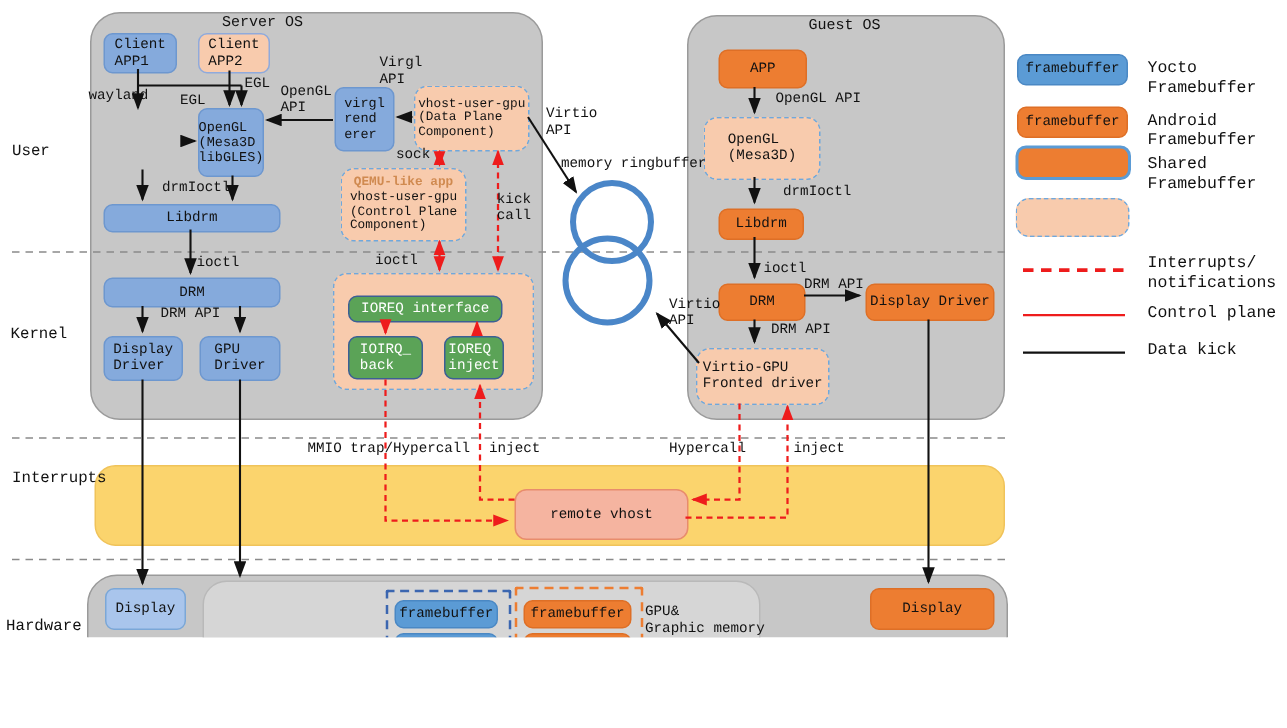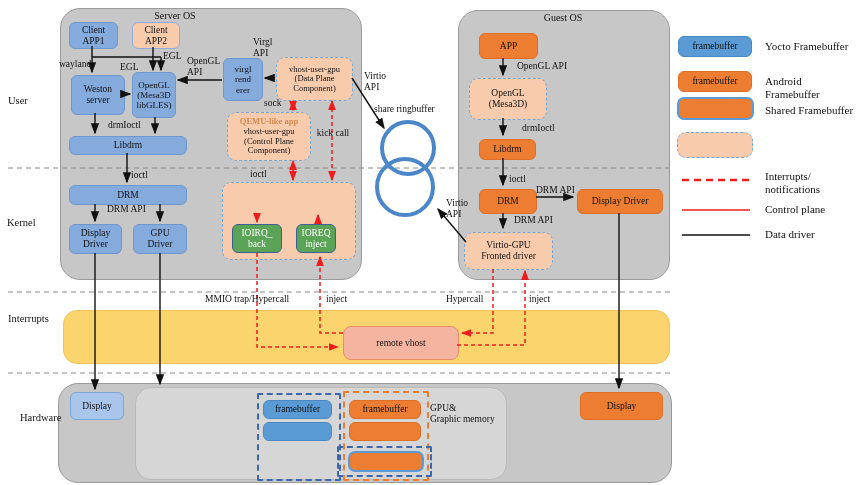--- a/index.html
+++ b/index.html
@@ -1,22 +1,22 @@
 <!DOCTYPE html>
 <html><head>
 <meta charset="utf-8">
 <style>
   html,body{margin:0;padding:0;background:#fff}
-  .stage{position:relative;width:858px;height:485px;background:#ffffff;
-         font-family:Liberation Serif, serif;color:#111;overflow:hidden}
+  .stage{position:relative;width:858px;height:425px;background:#ffffff;
+         font-family:Liberation Mono, monospace;color:#111;overflow:hidden}
   .os{position:absolute;background:#c7c7c7;border:1px solid #9a9a9a;border-radius:20px}
   .inner-hw{position:absolute;background:#d6d6d6;border:1px solid #b9b9b9;border-radius:16px}
   .band{position:absolute;background:#fbd46d;border:1px solid #f0c35a;border-radius:14px}
   .box{position:absolute;display:flex;align-items:center;justify-content:center;
-       text-align:center;white-space:pre-line;line-height:1.12;border-radius:6px;font-size:9.5px}
+       white-space:pre-line;line-height:1.12;border-radius:6px;font-size:9.5px}
   .b-blue{background:#85aadc;border:1px solid #6d97cf}
   .b-lblue{background:#a9c5ec;border:1px solid #7ba7d7}
   .b-fbblue{background:#5b9bd5;border:1px solid #4a88c4}
   .b-orange{background:#ed7d31;border:1px solid #de6f26}
   .b-peach{background:#f8cbad;border:1.5px dashed #6fa8dc;border-radius:9px}
   .b-peach-solid{background:#f8cbad;border:1px solid #8faadc}
   .b-green{background:#5ba357;border:1.5px solid #3c5f94;color:#fff}
   .b-salmon{background:#f5b4a0;border:1px solid #e88c6c;border-radius:8px}
   .b-shared{background:#ed7d31;border:2.5px solid #5b9bd5;border-radius:7px}
   .dash-blue{position:absolute;border:2px dashed #3b66b0}
@@ -40,28 +40,26 @@
   <div class="band" style="left:63px;top:310px;width:605px;height:52px"></div>
   <div class="os" style="left:58px;top:383px;width:612px;height:98px"></div>
   <div class="inner-hw" style="left:135px;top:387px;width:370px;height:91px"></div>
 
   <div class="os-title" style="left:135px;top:10px;width:80px">Server OS</div>
   <div class="os-title" style="left:533px;top:12px;width:60px">Guest OS</div>
 
   <div class="layer-lbl" style="left:8px;top:95px">User</div>
   <div class="layer-lbl" style="left:7px;top:217px">Kernel</div>
   <div class="layer-lbl" style="left:8px;top:313px">Interrupts</div>
-  <div class="layer-lbl" style="left:20px;top:412px">Hardware</div>
+  <div class="layer-lbl" style="left:4px;top:412px">Hardware</div>
 
   <div class="box b-blue" style="left:69px;top:22px;width:47px;height:25px">Client
 APP1</div>
   <div class="box b-peach-solid" style="left:132px;top:22px;width:46px;height:25px">Client
 APP2</div>
-  <div class="box b-blue" style="left:71px;top:75px;width:52px;height:38px">Weston
-server</div>
   <div class="box b-blue" style="left:132px;top:72px;width:42px;height:44px;font-size:9px">OpenGL
 (Mesa3D
 libGLES)</div>
   <div class="box b-blue" style="left:69px;top:136px;width:116px;height:17px">Libdrm</div>
   <div class="box b-blue" style="left:69px;top:185px;width:116px;height:18px">DRM</div>
   <div class="box b-blue" style="left:69px;top:224px;width:51px;height:28px">Display
 Driver</div>
   <div class="box b-blue" style="left:133px;top:224px;width:52px;height:28px">GPU
 Driver</div>
   <div class="box b-blue" style="left:223px;top:58px;width:38px;height:41px;font-size:9px">virgl
@@ -73,20 +71,21 @@
 
   <div class="box b-peach" style="left:227px;top:112px;width:82px;height:47px;font-size:8.5px;flex-direction:column">
     <span style="color:#d08a50;font-weight:bold">QEMU-like app</span>
     <span>vhost-user-gpu
 (Control Plane
 Component)</span>
   </div>
 
   <div class="box b-peach" style="left:222px;top:182px;width:132px;height:76px"></div>
   <div class="sub-title" style="left:233px;top:184px">Remote_vhost.ko</div>
+  <div class="box b-green" style="left:232px;top:197px;width:101px;height:16px;z-index:25">IOREQ interface</div>
   <div class="box b-green" style="left:232px;top:224px;width:48px;height:27px;z-index:25">IOIRQ_
 back</div>
   <div class="box b-green" style="left:296px;top:224px;width:38px;height:27px;z-index:25">IOREQ
 inject</div>
 
   <div class="box b-orange" style="left:479px;top:33px;width:57px;height:24px">APP</div>
   <div class="box b-peach" style="left:469px;top:78px;width:76px;height:40px">OpenGL
 (Mesa3D)</div>
   <div class="box b-orange" style="left:479px;top:139px;width:55px;height:19px">Libdrm</div>
   <div class="box b-orange" style="left:479px;top:189px;width:56px;height:23px">DRM</div>
@@ -113,25 +112,25 @@
   <div class="lbl" style="left:120px;top:62px">EGL</div>
   <div class="lbl" style="left:163px;top:51px">EGL</div>
   <div class="lbl" style="left:187px;top:56px">OpenGL
 API</div>
   <div class="lbl" style="left:253px;top:37px">Virgl
 API</div>
   <div class="lbl" style="left:108px;top:120px">drmIoctl</div>
   <div class="lbl" style="left:131px;top:170px">ioctl</div>
   <div class="lbl" style="left:107px;top:204px">DRM API</div>
   <div class="lbl" style="left:264px;top:98px">sock</div>
-  <div class="lbl" style="left:312px;top:128px;width:42px;text-align:center">kick call</div>
+  <div class="lbl" style="left:312px;top:128px;width:42px;text-align:right">kick call</div>
   <div class="lbl" style="left:250px;top:169px">ioctl</div>
   <div class="lbl" style="left:364px;top:71px">Virtio
 API</div>
-  <div class="lbl" style="left:374px;top:104px">share ringbuffer</div>
+  <div class="lbl" style="left:374px;top:104px">memory ringbuffer</div>
   <div class="lbl" style="left:446px;top:198px">Virtio
 API</div>
   <div class="lbl" style="left:517px;top:61px">OpenGL API</div>
   <div class="lbl" style="left:522px;top:123px">drmIoctl</div>
   <div class="lbl" style="left:509px;top:174px">ioctl</div>
   <div class="lbl" style="left:536px;top:185px">DRM API</div>
   <div class="lbl" style="left:514px;top:215px">DRM API</div>
   <div class="lbl" style="left:205px;top:294px">MMIO trap/Hypercall</div>
   <div class="lbl" style="left:326px;top:294px">inject</div>
   <div class="lbl" style="left:446px;top:294px">Hypercall</div>
@@ -140,21 +139,21 @@
   <div class="box b-fbblue" style="left:678px;top:36px;width:72px;height:19px">framebuffer</div>
   <div class="legend-lbl" style="left:765px;top:40px">Yocto Framebuffer</div>
   <div class="box b-orange" style="left:678px;top:71px;width:72px;height:19px">framebuffer</div>
   <div class="legend-lbl" style="left:765px;top:75px">Android Framebuffer</div>
   <div class="box b-shared" style="left:677px;top:97px;width:73px;height:19px"></div>
   <div class="legend-lbl" style="left:765px;top:104px">Shared Framebuffer</div>
   <div class="box b-peach" style="left:677px;top:132px;width:74px;height:24px"></div>
   <div class="legend-lbl" style="left:765px;top:170px">Interrupts/
 notifications</div>
   <div class="legend-lbl" style="left:765px;top:203px">Control plane</div>
-  <div class="legend-lbl" style="left:765px;top:228px">Data driver</div>
+  <div class="legend-lbl" style="left:765px;top:228px">Data kick</div>
 
   <svg class="overlay" width="858" height="485" viewBox="0 0 858 485">
     <defs>
       <marker id="ab" viewBox="0 0 8 6" refX="7" refY="3" markerWidth="8" markerHeight="6" orient="auto-start-reverse">
         <path d="M0,0 L8,3 L0,6 z" fill="#111"></path>
       </marker>
       <marker id="ar" viewBox="0 0 8 6" refX="7" refY="3" markerWidth="7" markerHeight="5.5" orient="auto-start-reverse">
         <path d="M0,0 L8,3 L0,6 z" fill="#ee1c1c"></path>
       </marker>
     </defs>

